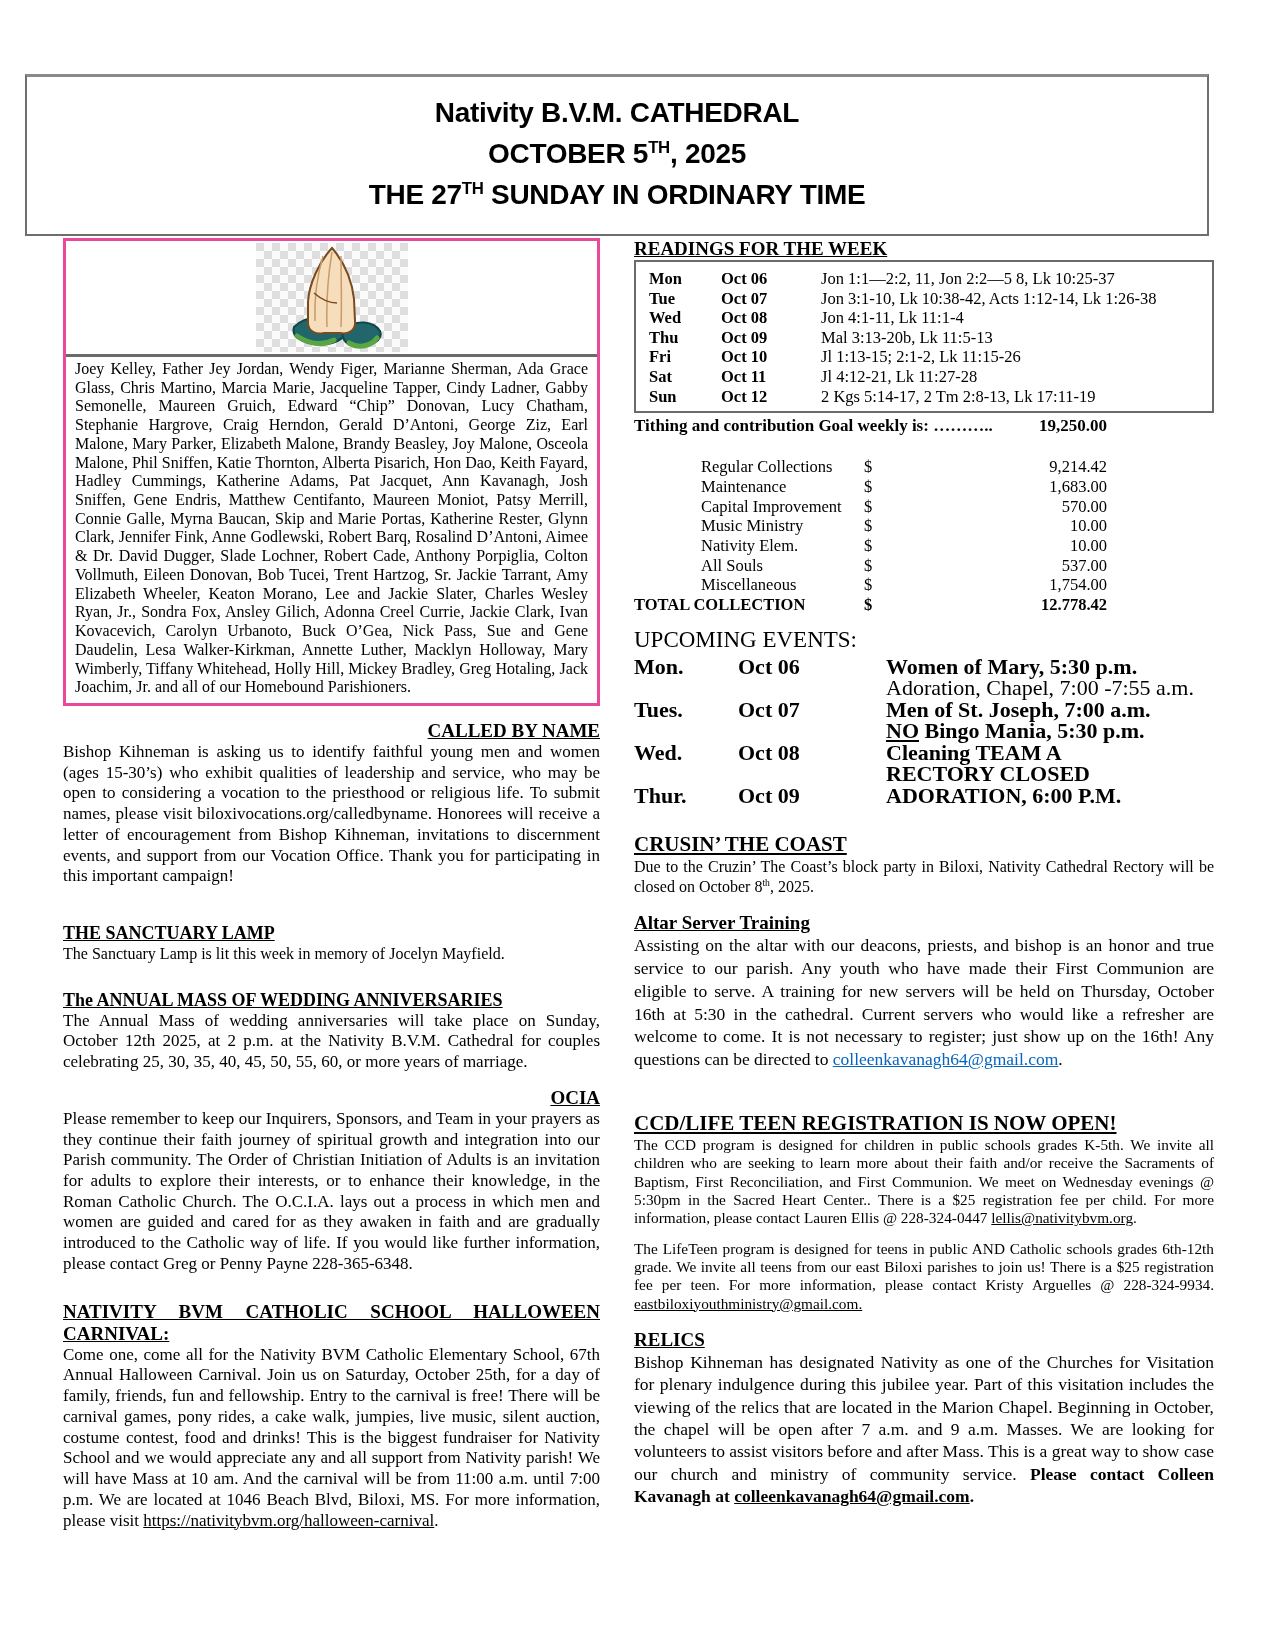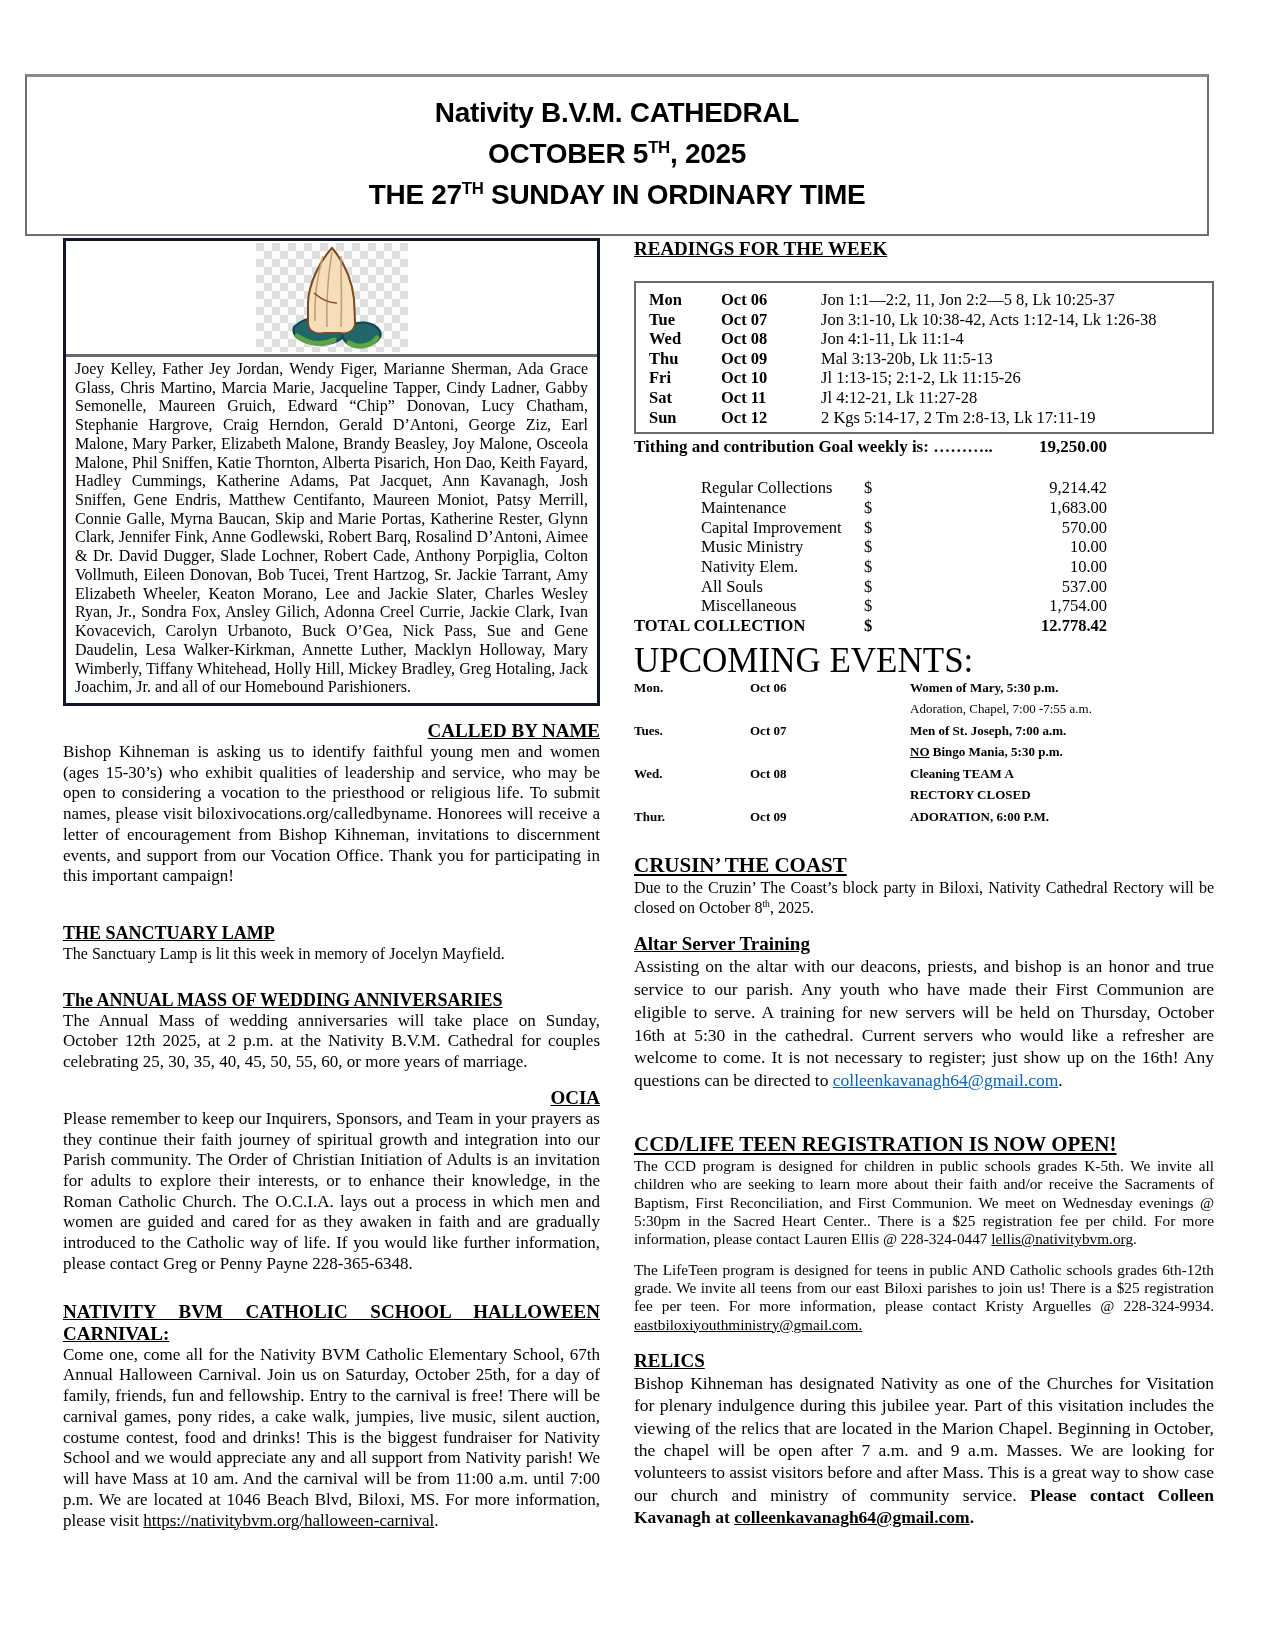--- a/index.html
+++ b/index.html
@@ -12,52 +12,52 @@
     border:2px solid #6e6e6e;border-top:3px solid #8a8a8a;
     text-align:center;padding-top:15px;
     font-family:"Liberation Sans", sans-serif;font-weight:700;
   }
   .header-line{font-size:28px;line-height:41px;letter-spacing:-0.3px;}
   sup{font-size:0.6em;vertical-align:super;line-height:0;}
   .columns{display:flex;margin:2px 0 0 63px;gap:34px;align-items:flex-start;}
   .col-left{width:537px;}
   .col-right{width:580px;}
   
-  .prayer-box{border:3px solid #0f172a;}
+  .prayer-box{border:3px solid #ec4899;}
   .prayer-img-cell{height:113px;border-bottom:3px solid #6a6a6a;display:flex;justify-content:center;align-items:center;}
   .prayer-names{padding:3px 9px 6px 9px;font-size:16px;line-height:1.17;text-align:justify;}
   
   .h-big{font-size:19px;font-weight:700;text-decoration:underline;}
   .h-small{font-size:21px;font-weight:700;text-decoration:underline;}
   .body-text{font-size:17px;line-height:1.22;text-align:justify;}
   .body-small{font-size:15.3px;line-height:1.2;text-align:justify;}
   .mt14{margin-top:14px;text-align:right;} .mt26{margin-top:26px;}
   .mt30{margin-top:16px;} .mt36{margin-top:36px;} .mt40{margin-top:40px;}
   .link-black{color:#000;text-decoration:underline;}
   .link-blue{color:#0563C1;text-decoration:underline;}
   
-  .readings-box{border:2px solid #6a6a6a;margin-top:21px;padding:7px 6px 5px 13px;}
+  .readings-box{border:2px solid #6a6a6a;margin-top:0;padding:7px 6px 5px 13px;}
   .reading-row{display:flex;font-size:16.5px;line-height:19.6px;}
   .r-day{width:72px;font-weight:700;}
   .r-date{width:100px;font-weight:700;}
   .r-refs{flex:1;}
   
   .tithing-head{margin-top:7px;font-size:18.5px;}
   .goal-line{display:flex;width:473px;font-weight:700;font-size:17px;margin-top:3px;}
   .goal-amt{margin-left:auto;}
   .tithe-table{width:473px;margin-top:21px;font-size:16.5px;line-height:19.7px;}
   .tithe-row{display:flex;}
   .t-label{margin-left:67px;width:163px;}
   .t-cur{width:72px;}
   .t-amt{flex:1;text-align:right;}
   .tithe-row.total{font-weight:700;}
   .tithe-row.total .t-label{margin-left:0;width:230px;}
   
-  .events-heading{font-size:35px;margin-top:9px;line-height:32px;}
-  .event-row{display:flex;font-size:13px;line-height:21.5px;font-weight:700;gap:12px;}
+  .events-heading{font-size:23px;margin-top:9px;line-height:32px;}
+  .event-row{display:flex;font-size:22px;line-height:21.5px;font-weight:700;}
   .e-day{width:104px;}
   .e-date{width:148px;}
   .e-desc{flex:1;}
   .plain{font-weight:400;}
   .u{text-decoration:underline;}
   .b{font-weight:700;}
   .carnival-head{text-align:justify;}
 </style>
 </head>
 <body>

